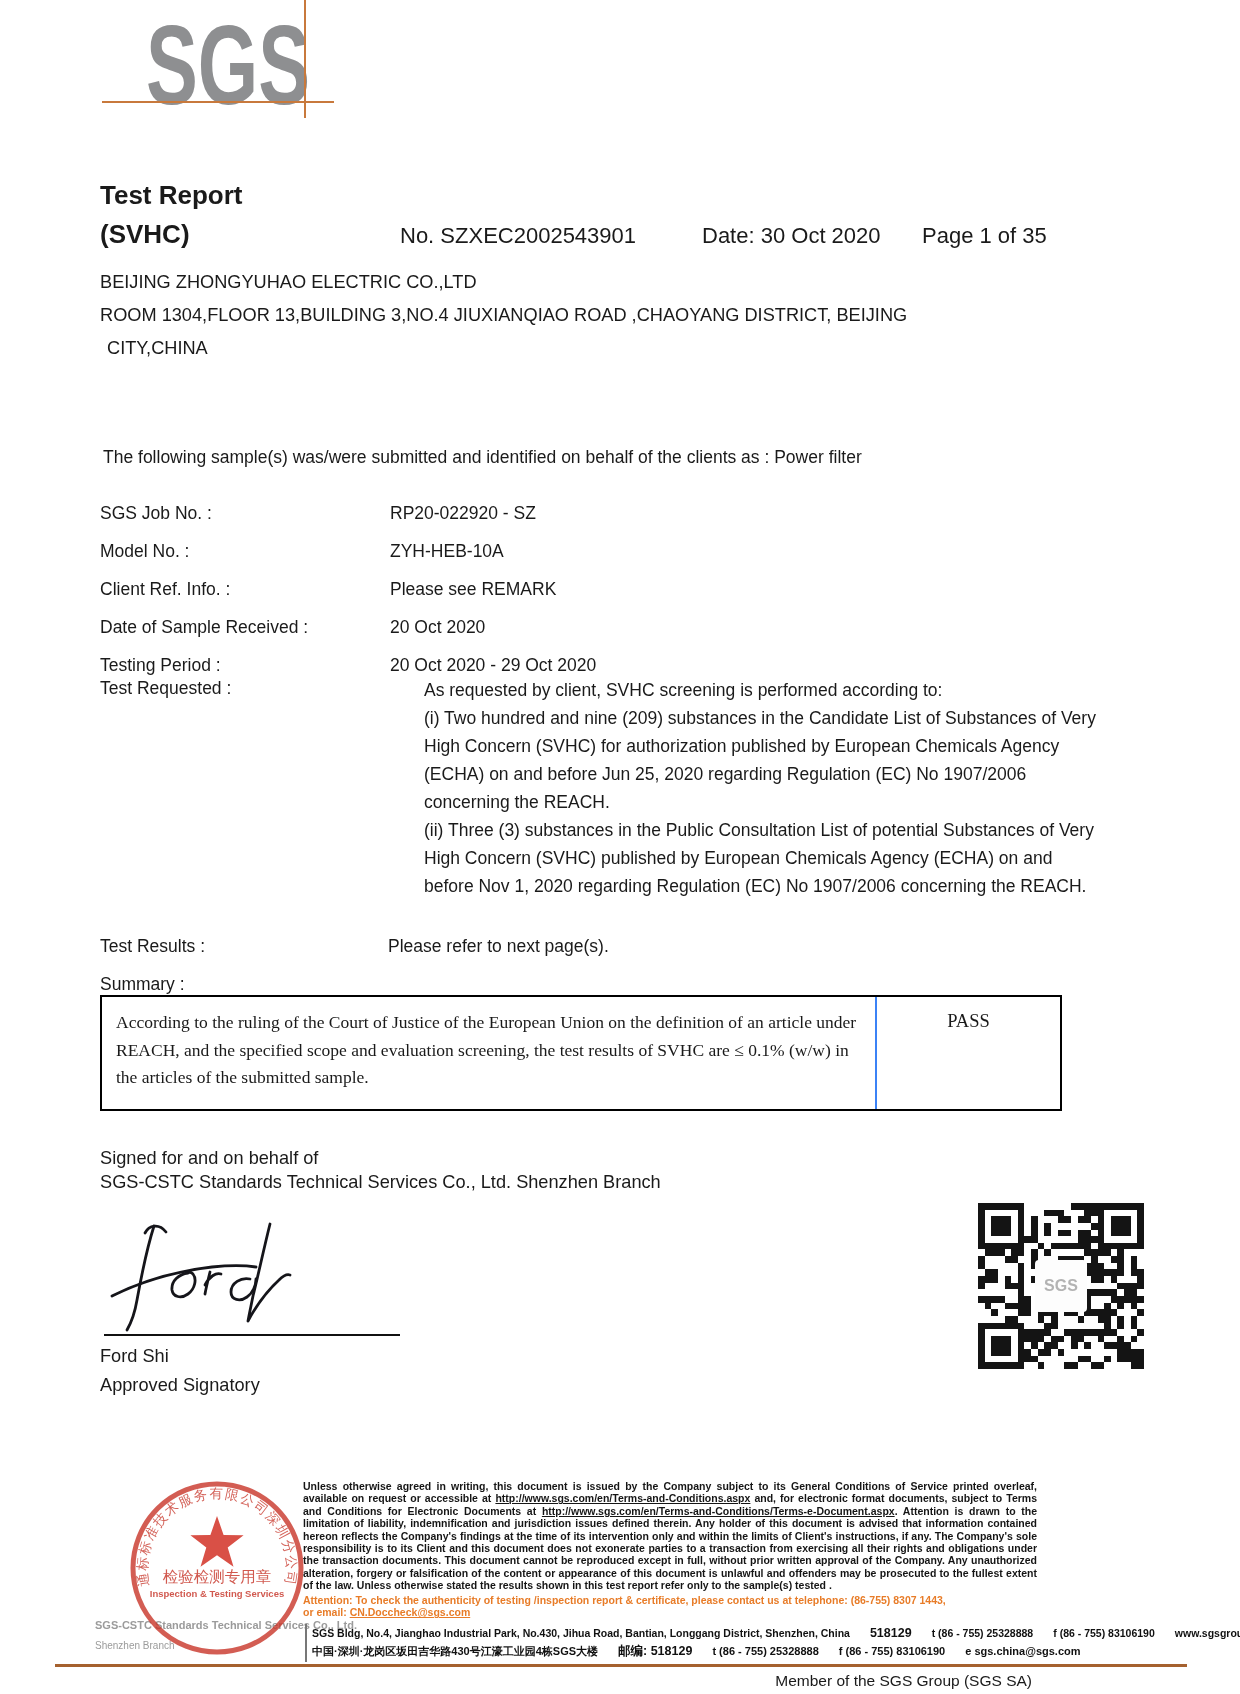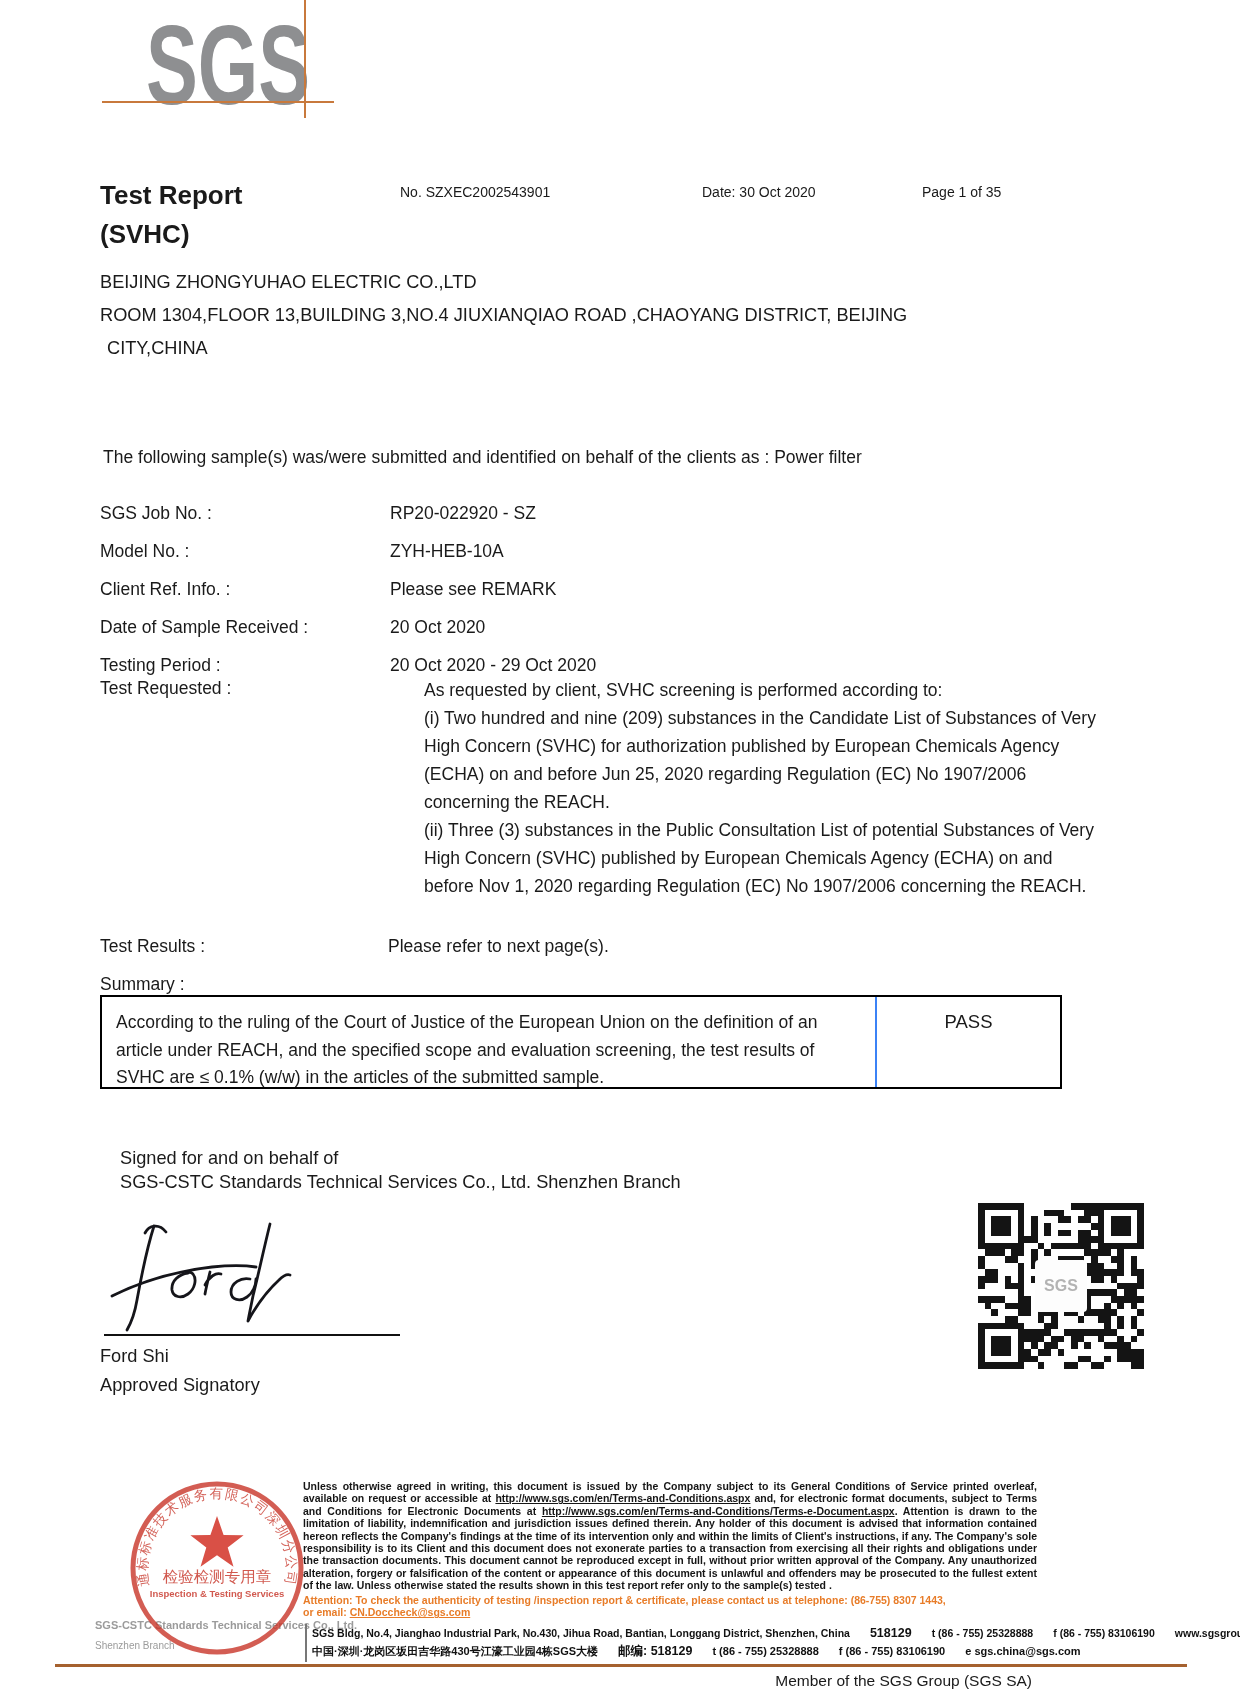--- a/index.html
+++ b/index.html
@@ -9,21 +9,21 @@
   }
   .abs{position:absolute;}
   
   .logo{
     font-weight:bold;font-size:108px;line-height:1;color:#8e8f91;letter-spacing:0;
     transform:scale(0.72,1.05);transform-origin:left top;
   }
   .accent-v{width:2px;background:#c8793c;}
   .accent-h{height:2px;background:#c8793c;}
   .doc-title{font-size:26px;font-weight:bold;}
-  .head-meta{font-size:14px;}
+  .head-meta{font-size:22px;margin-top:39px;}
   .client-line{font-size:18.2px;line-height:33px;}
   .body-text{font-size:17.5px;}
   .field-row{display:flex;height:38px;align-items:flex-end;}
   .field-label{width:290px;flex:0 0 290px;font-size:17.5px;}
   .field-value{font-size:17.5px;}
   .para{font-size:17.5px;line-height:28px;margin-left:32px;}
   
   .sum-table{display:flex;border:2px solid #000;}
   .sum-left{width:773px;flex:0 0 773px;padding:12px 14px 0 14px;font-size:17.5px;line-height:27.5px;box-sizing:border-box;}
   .sum-right{flex:1;border-left:2px solid #3b82f6;text-align:center;padding-top:14px;font-size:18.5px;box-sizing:border-box;}
@@ -97,26 +97,26 @@
   <div class="abs" style="left:392px;top:676px;width:704px;">
     <div class="para">As requested by client, SVHC screening is performed according to:</div>
     <div class="para">(i) Two hundred and nine (209) substances in the Candidate List of Substances of Very High Concern (SVHC) for authorization published by European Chemicals Agency (ECHA) on and before Jun 25, 2020 regarding Regulation (EC) No 1907/2006 concerning the REACH.</div>
     <div class="para">(ii) Three (3) substances in the Public Consultation List of potential Substances of Very High Concern (SVHC) published by European Chemicals Agency (ECHA) on and before Nov 1, 2020 regarding Regulation (EC) No 1907/2006 concerning the REACH.</div>
   </div>
 
   <div class="abs body-text" style="left:100px;top:936px;">Test Results :</div>
   <div class="abs body-text" style="left:388px;top:936px;">Please refer to next page(s).</div>
 
   <div class="abs body-text" style="left:100px;top:974px;">Summary :</div>
-  <div class="abs sum-table" style="left:100px;top:995px;width:962px;height:94px;box-sizing:border-box;">
+  <div class="abs sum-table" style="left:100px;top:995px;width:962px;height:116px;box-sizing:border-box;font-family:Liberation Serif, serif;">
     <div class="sum-left">According to the ruling of the Court of Justice of the European Union on the definition of an article under REACH, and the specified scope and evaluation screening, the test results of SVHC are ≤ 0.1% (w/w) in the articles of the submitted sample.</div>
     <div class="sum-right">PASS</div>
   </div>
 
-  <div class="abs" style="left:100px;top:1146px;margin-left:20px;">
+  <div class="abs" style="left:100px;top:1146px;">
     <div style="font-size:18.2px;line-height:24px;">Signed for and on behalf of</div>
     <div style="font-size:18.2px;line-height:24px;">SGS-CSTC Standards Technical Services Co., Ltd. Shenzhen Branch</div>
   </div>
 
   <svg class="abs" style="left:100px;top:1216px;" width="230" height="118" viewBox="0 0 230 118">
     <path class="sig-stroke" d="M54 10 C47 32 41 62 37 84 C35 96 31 107 27 114"></path>
     <path class="sig-stroke" d="M66 16 C59 7 49 9 45 17"></path>
     <path class="sig-stroke" d="M12 80 C44 64 78 55 112 51 C130 49 144 49 156 51"></path>
     <path class="sig-stroke" d="M88 57 C79 58 71 65 72 74 C73 81 81 83 88 78 C95 73 97 63 93 58 C91 56 89 56 88 57"></path>
     <path class="sig-stroke" d="M110 56 C108 64 106 72 105 78 M105 69 C109 61 116 56 121 58"></path>

